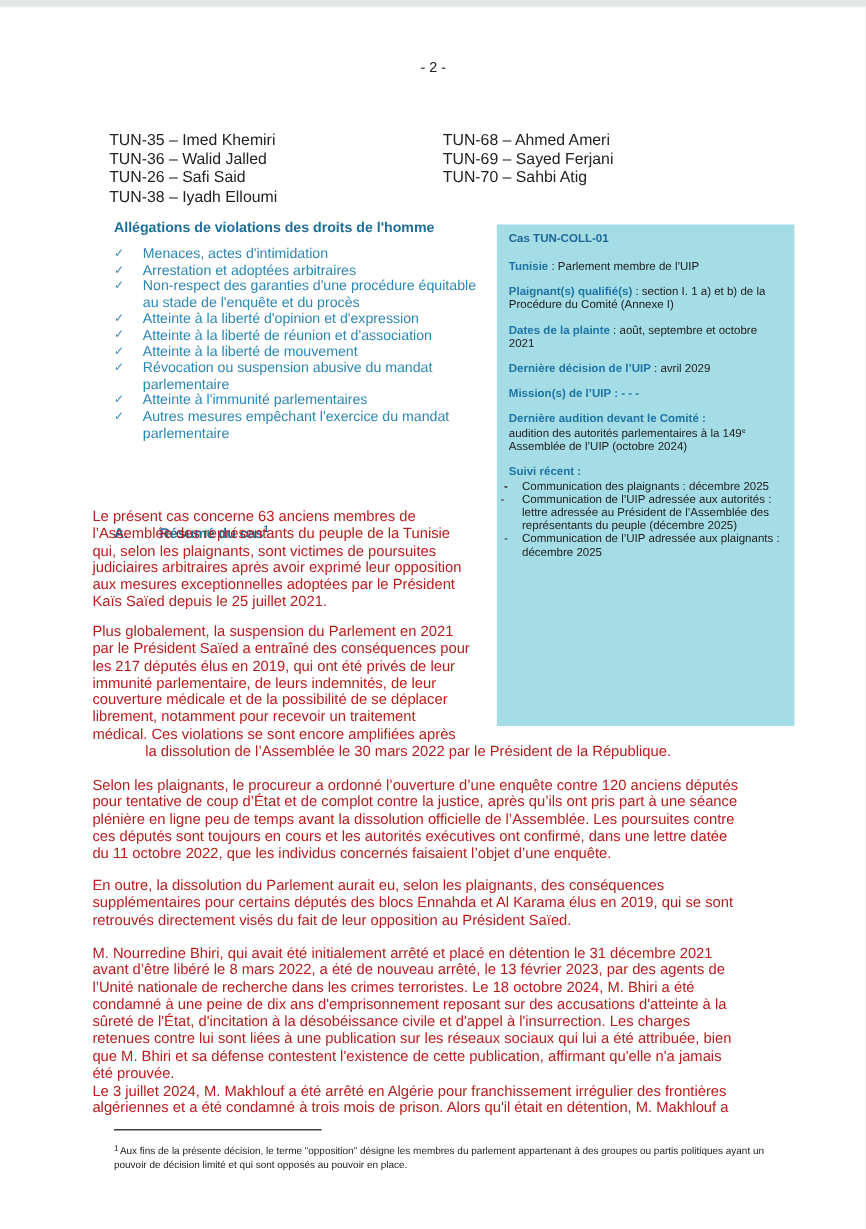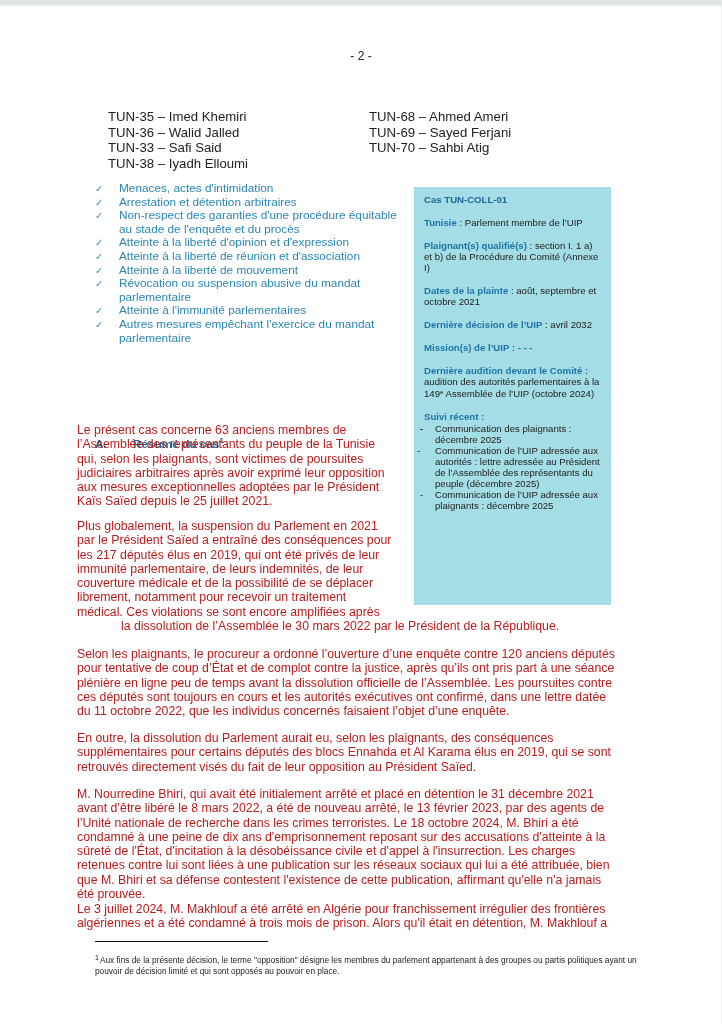--- a/index.html
+++ b/index.html
@@ -37,21 +37,21 @@
       font-size: 12px;
       color: #222;
     }
     .names {
       position: absolute;
       top: 109px;
       font-size: 13.2px;
       line-height: 15.6px;
       color: #222;
     }
-    .names.left { left: 108px; }
+    .names.left { left: 91px; }
     .names.right { left: 369px; }
     .names div { white-space: nowrap; }
 
     .allegations {
       position: absolute;
       left: 95px;
       top: 182px;
       width: 305px;
       color: #1f78a6;
     }
@@ -112,30 +112,30 @@
     .p2b { top: 619px; width: 530px; padding-left: 44px; }
     .p3 { top: 647px; width: 540px; }
     .p4 { top: 731px; width: 540px; }
     .p5 { top: 787px; width: 540px; }
     .p6 { top: 902px; width: 540px; }
 
     .casebox {
       position: absolute;
       left: 414px;
       top: 187px;
-      width: 197px;
+      width: 248px;
       height: 418px;
       background: #a4dde6;
       padding: 5px 10px 0 10px;
       box-sizing: border-box;
       font-size: 9.6px;
       line-height: 11px;
       color: #222;
     }
-    .casebox .row { margin-bottom: 10px; margin-top: 12px; }
+    .casebox .row { margin-bottom: 10px; }
     .casebox .lbl {
       font-weight: bold;
       color: #1f74a5;
     }
     .casebox .title {
       font-weight: bold;
       color: #1e6796;
       font-size: 9.6px;
       margin-bottom: 12px;
       margin-top: 2px;
@@ -184,33 +184,34 @@
 <body>
 
 <div class="topbar"></div>
 <div class="rightedge"></div>
 
 <div class="page-number">- 2 -</div>
 
 <div class="names left">
   <div>TUN-35 – Imed Khemiri</div>
   <div>TUN-36 – Walid Jalled</div>
-  <div>TUN-33 – Safi Said</div>
+  <div>TUN-26 – Safi Said</div>
   <div>TUN-38 – Iyadh Elloumi</div>
 </div>
 <div class="names right">
   <div>TUN-68 – Ahmed Ameri</div>
   <div>TUN-69 – Sayed Ferjani</div>
   <div>TUN-70 – Sahbi Atig</div>
 </div>
 
 <div class="allegations">
+  <h3>Allégations de violations des droits de l'homme</h3>
   <ul>
     <li><span class="check">✓</span><span>Menaces, actes d'intimidation</span></li>
-    <li><span class="check">✓</span><span>Arrestation et détention arbitraires</span></li>
+    <li><span class="check">✓</span><span>Arrestation et adoptées arbitraires</span></li>
     <li><span class="check">✓</span><span>Non-respect des garanties d'une procédure équitable au stade de l'enquête et du procès</span></li>
     <li><span class="check">✓</span><span>Atteinte à la liberté d'opinion et d'expression</span></li>
     <li><span class="check">✓</span><span>Atteinte à la liberté de réunion et d'association</span></li>
     <li><span class="check">✓</span><span>Atteinte à la liberté de mouvement</span></li>
     <li><span class="check">✓</span><span>Révocation ou suspension abusive du mandat parlementaire</span></li>
     <li><span class="check">✓</span><span>Atteinte à l'immunité parlementaires</span></li>
     <li><span class="check">✓</span><span>Autres mesures empêchant l'exercice du mandat parlementaire</span></li>
   </ul>
 </div>
 
@@ -219,21 +220,21 @@
   <div class="row">
     <span class="lbl">Tunisie</span><span> : Parlement membre de l’UIP</span>
   </div>
   <div class="row">
     <span class="lbl">Plaignant(s) qualifié(s)</span><span> : section I. 1 a) et b) de la Procédure du Comité (Annexe I)</span>
   </div>
   <div class="row">
     <span class="lbl">Dates de la plainte</span><span> : août, septembre et octobre 2021</span>
   </div>
   <div class="row">
-    <span class="lbl">Dernière décision de l’UIP</span><span> : avril 2032</span>
+    <span class="lbl">Dernière décision de l’UIP</span><span> : avril 2029</span>
   </div>
   <div class="row">
     <span class="lbl">Mission(s) de l’UIP : - - -</span>
   </div>
   <div class="row">
     <div class="lbl">Dernière audition devant le Comité :</div>
     <span>audition des autorités parlementaires à la 149</span><sup>e</sup><span> Assemblée de l’UIP (octobre 2024)</span>
   </div>
   <div class="row">
     <div class="lbl">Suivi récent :</div>

